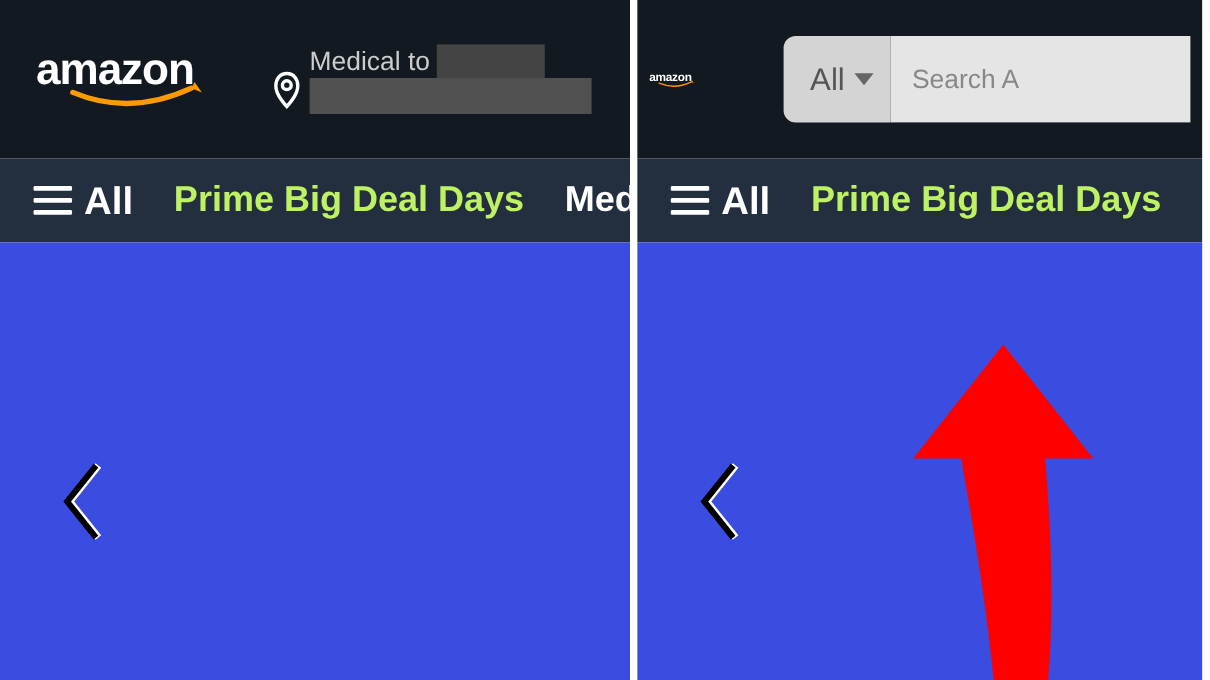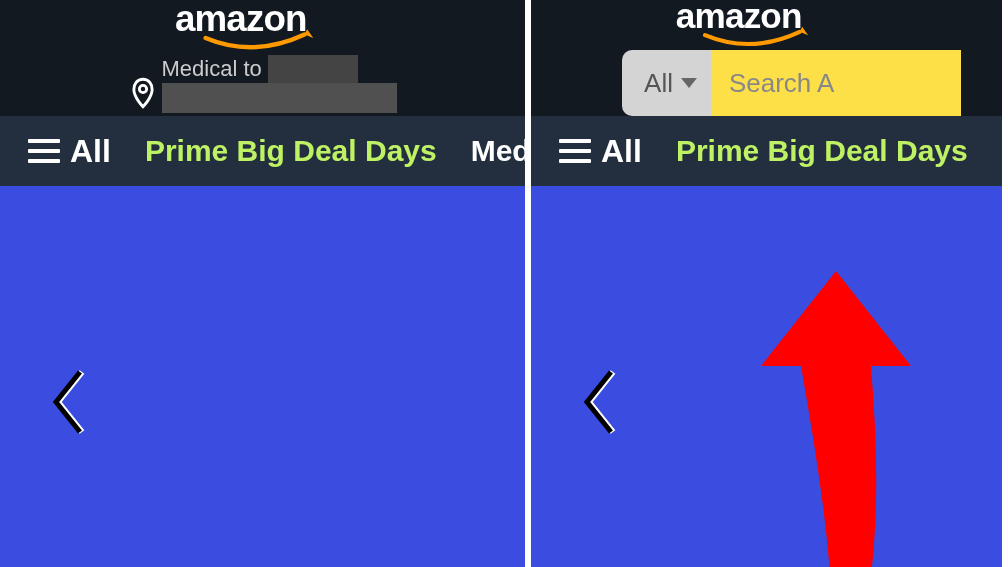--- a/index.html
+++ b/index.html
@@ -13,26 +13,25 @@
     }
     .panel {
       position: relative;
       overflow: hidden;
     }
     .panel-left { width: 531px; border-right: 6px solid #fff; }
     .panel-right { width: 471px; }
 
     .header {
       background: #131921;
-      height: 116px;
+      height: 132px;
       display: flex;
       align-items: center;
       padding: 0 10px;
       position: relative;
-      flex-direction: column;
     }
 
     .logo-svg {
       width: 175px;
       height: 55px;
       margin: 0 20px 0 20px;
     }
     .panel-right .logo-svg {
       width: 175px;
       margin: 0 15px 0 0;
@@ -89,25 +88,25 @@
     }
     .chevron-down {
       width: 0; height: 0;
       border-left: 8px solid transparent;
       border-right: 8px solid transparent;
       border-top: 10px solid #666;
     }
     .search-input {
       border: none;
       outline: none;
-      font-size: 26px;
+      font-size: 22px;
       padding: 4px 18px;
       width: 250px;
       color: #777;
-      background: #fde047;
+      background: #e5e5e5;
     }
     .search-input::placeholder { color: #888; }
 
     .navbar {
       background: #232f3e;
       height: 70px;
       display: flex;
       align-items: center;
       padding: 0 28px;
       gap: 34px;

